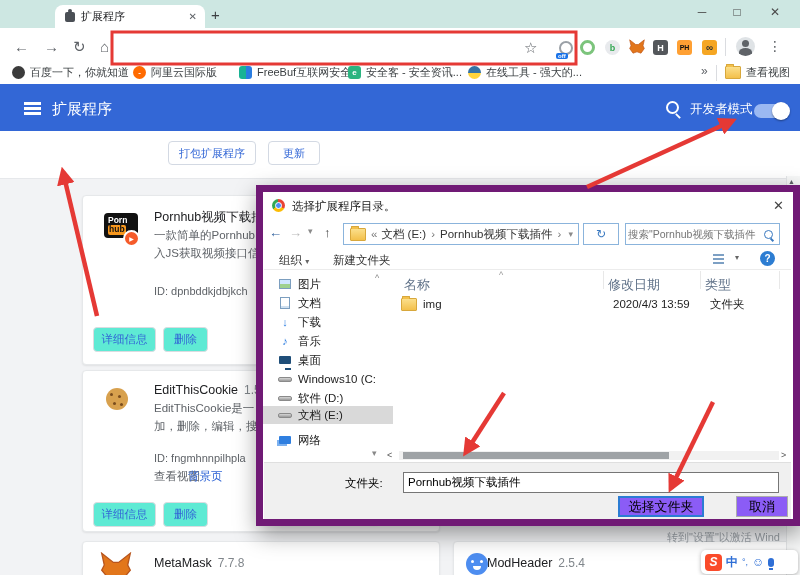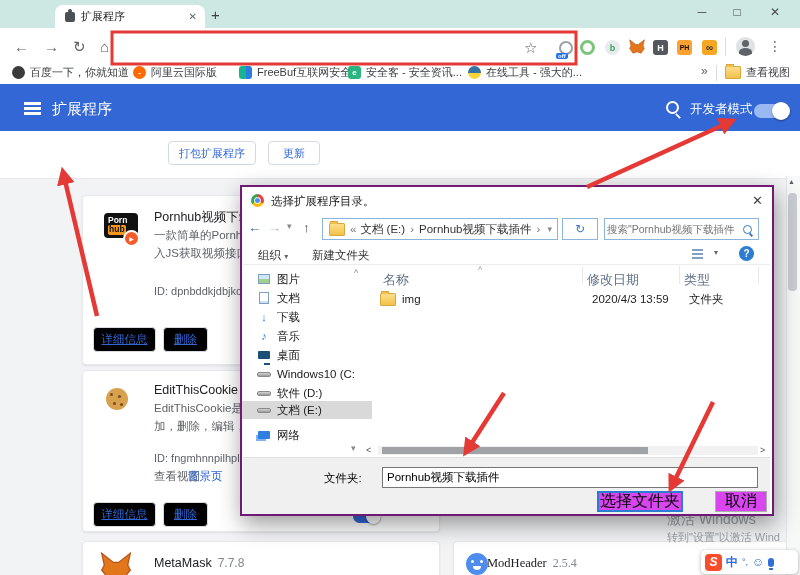--- a/index.html
+++ b/index.html
@@ -61,41 +61,41 @@
   .tgl .knob{position:absolute;right:-2px;top:-2px;width:18px;height:18px;border-radius:50%;background:#fff;
         box-shadow:0 1px 2px rgba(0,0,0,.4);}
   .actrow{left:0;top:131px;width:800px;height:47px;background:#fff;border-bottom:1px solid #e6e8eb;}
   .pbtn{top:141px;height:24px;border:1px solid #d3d9e3;border-radius:4px;background:#fff;color:#3367d6;
         font-size:11px;display:flex;align-items:center;justify-content:center;box-sizing:border-box;}
   .card{background:#fff;border:1px solid #e6e8ea;border-radius:4px;box-shadow:0 1px 2px rgba(0,0,0,.08);}
   .ctitle{font-size:12.5px;color:#202124;}
   .cver{color:#80868b;margin-left:6px;font-size:12px;}
   .cdesc{font-size:11.5px;color:#5f6368;}
   .cid{font-size:11px;color:#5f6368;}
-  .cbtn{height:25px;border:1px solid #dadce0;border-radius:4px;background:#000000;color:#3367d6;font-size:11.5px;
-        display:flex;align-items:center;justify-content:center;box-sizing:border-box;text-decoration:underline;}
+  .cbtn{height:25px;border:1px solid #dadce0;border-radius:4px;background:#5eead4;color:#3367d6;font-size:11.5px;
+        display:flex;align-items:center;justify-content:center;box-sizing:border-box;}
   .phicon{width:34px;height:25px;background:#111;border-radius:4px;color:#fff;font-size:8.5px;font-weight:bold;
         line-height:1.1;padding:3px 0 0 4px;box-sizing:border-box;}
   .phhub{background:#f7971d;color:#111;border-radius:2px;padding:0 1px;display:inline-block;}
   .phbadge{width:13px;height:13px;border-radius:50%;background:#f55b2a;border:2px solid #fff;color:#fff;
         font-size:6px;display:flex;align-items:center;justify-content:center;}
   .cookie{width:22px;height:22px;border-radius:50%;background:#d8a14e;position:relative;}
   .cookie::before{content:"";position:absolute;left:4px;top:5px;width:3px;height:3px;border-radius:50%;
         background:#7a4d1e;box-shadow:8px 2px 0 #7a4d1e,3px 9px 0 #7a4d1e,10px 10px 0 #7a4d1e;}
   .mhicon{width:22px;height:22px;border-radius:50%;background:#4d8df0;position:relative;}
   .mhicon::before{content:"";position:absolute;left:5px;top:7px;width:3px;height:3px;border-radius:50%;
         background:#fff;box-shadow:9px 0 0 #fff;}
   .mhicon::after{content:"";position:absolute;left:7px;top:13px;width:8px;height:4px;border-radius:0 0 8px 8px;background:#fff;}
   .minitgl{width:28px;height:13px;border-radius:7px;background:#3367d6;}
   .minitgl::after{content:"";position:absolute;right:0;top:-1px;width:15px;height:15px;border-radius:50%;
         background:#fff;box-shadow:0 1px 2px rgba(0,0,0,.35);}
   .pgscroll{left:786px;top:176px;width:13px;height:399px;background:#f7f8f8;border-left:1px solid #e4e6e8;}
   .pgthumb{left:788px;top:193px;width:9px;height:98px;background:#c9ccd0;border-radius:4px;}
   
-  .dialog{left:240px;top:185px;width:530px;height:327px;background:#fff;border:2px solid #701a75;
+  .dialog{left:256px;top:185px;width:530px;height:327px;background:#fff;border:7px solid #701a75;
         box-shadow:2px 8px 22px rgba(0,0,0,.4);z-index:20;}
   .dlg-abs{position:absolute;}
   .chromelogo{width:13px;height:13px;border-radius:50%;
         background:conic-gradient(#ea4335 0 33%,#fbbc05 33% 66%,#34a853 66% 100%);}
   .chromelogo::after{content:"";position:absolute;left:3px;top:3px;width:7px;height:7px;border-radius:50%;
         background:#4e8df7;border:1.2px solid #fff;box-sizing:border-box;}
   .dtitle{font-size:11.5px;color:#1a1a1a;}
   .dclose{font-size:13px;color:#444;}
   .dnav{font-size:13px;}
   .crumbbox{left:80px;top:31px;width:236px;height:22px;border:1px solid #8bb4dc;display:flex;
@@ -122,21 +122,21 @@
         border-radius:2px;box-sizing:border-box;}
   .netic{width:12px;height:8px;background:#2f7fe0;border-radius:1px;box-shadow:-3px 3px 0 -1px #7db1ef;}
   .colhdr{font-size:13px;color:#5f7188;}
   .colsep{width:1px;background:#e8e8e8;top:79px;height:18px;position:absolute;}
   .cell{font-size:11.5px;color:#1e1e1e;}
   .hscroll{background:#f1f1f1;}
   .hthumb{background:#9fa3a6;}
   .bstrip{left:1px;top:270px;width:527px;height:56px;background:#f0f0f0;border-top:1px solid #dfdfdf;}
   .flabel{font-size:11.5px;color:#000;}
   .finput{border:1px solid #767676;font-size:11.5px;color:#000;padding:0 4px;font-family:inherit;box-sizing:border-box;}
-  .wbtn{font-size:16px;color:#000;background:#d946ef;border:1px solid #adadad;display:flex;align-items:center;
+  .wbtn{font-size:13px;color:#000;background:#8b5cf6;border:1px solid #adadad;display:flex;align-items:center;
         justify-content:center;box-sizing:border-box;}
   .wbtn.def{border:2px solid #2b7cd3;}
   
   .watermark1{left:667px;top:511px;font-size:14px;color:#9aa0a6;z-index:12;}
   .watermark2{left:667px;top:530px;font-size:11px;color:#9aa0a6;z-index:12;}
   .sogou{left:701px;top:550px;width:97px;height:24px;background:#fff;border-radius:5px;z-index:31;
         box-shadow:0 1px 4px rgba(0,0,0,.3);display:flex;align-items:center;padding:0 4px;box-sizing:border-box;gap:4px;}
   .slogo{width:17px;height:17px;border-radius:4px;background:#fa4b2a;color:#fff;font-weight:bold;font-size:12px;
         display:flex;align-items:center;justify-content:center;font-style:italic;}
   .ime-zh{color:#2f6fd6;font-size:12px;font-weight:bold;}
@@ -265,21 +265,21 @@
           <path d="M1 1l9 7h4l9-7-2 9 2 4-5 6-6-2-6 2-5-6 2-4z" fill="#e2761b" stroke="#b8541c" stroke-width="1"></path>
         </svg>
     </div>
     <div class="abs ctitle txt" style="left:71px;top:14px;">
       <span>MetaMask</span><span class="cver">7.7.8</span>
     </div>
   </div>
 
   <div class="abs card" style="left:453px;top:541px;width:337px;height:40px;">
     <div class="abs mhicon" style="left:12px;top:11px;"></div>
-    <div class="abs ctitle txt" style="left:33px;top:14px;font-family:Liberation Serif, serif;">
+    <div class="abs ctitle txt" style="left:33px;top:14px;">
       <span>ModHeader</span><span class="cver">2.5.4</span>
     </div>
   </div>
 
   <div class="abs pgscroll"></div>
   <div class="abs" style="left:788px;top:178px;font-size:7px;color:#5f6368;z-index:6;">▲</div>
   <div class="abs pgthumb" style="z-index:6;"></div>
 
   <div class="abs dialog">
     <div class="dlg-abs chromelogo" style="left:9px;top:7px;"></div>

